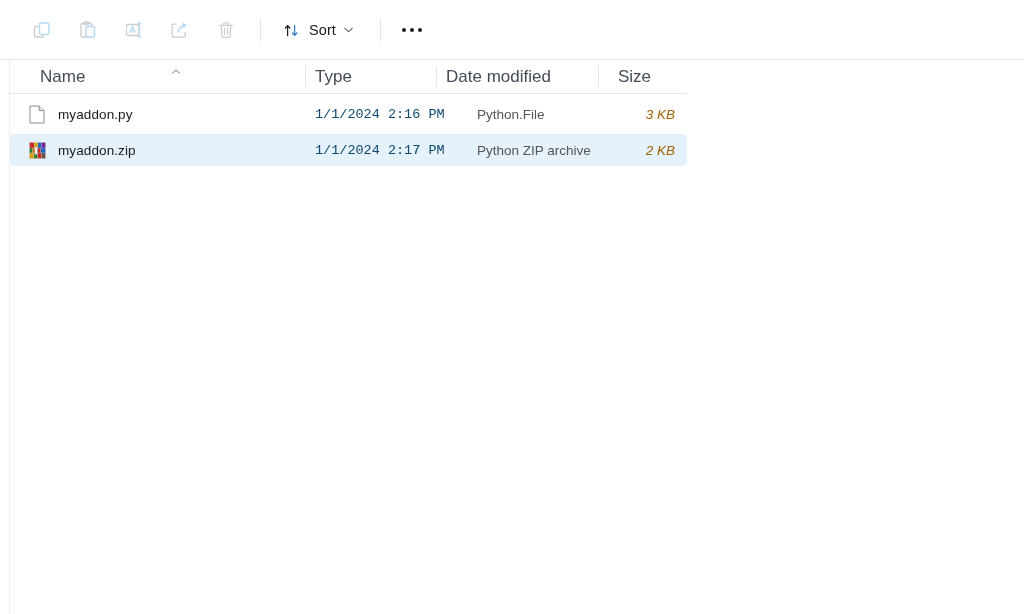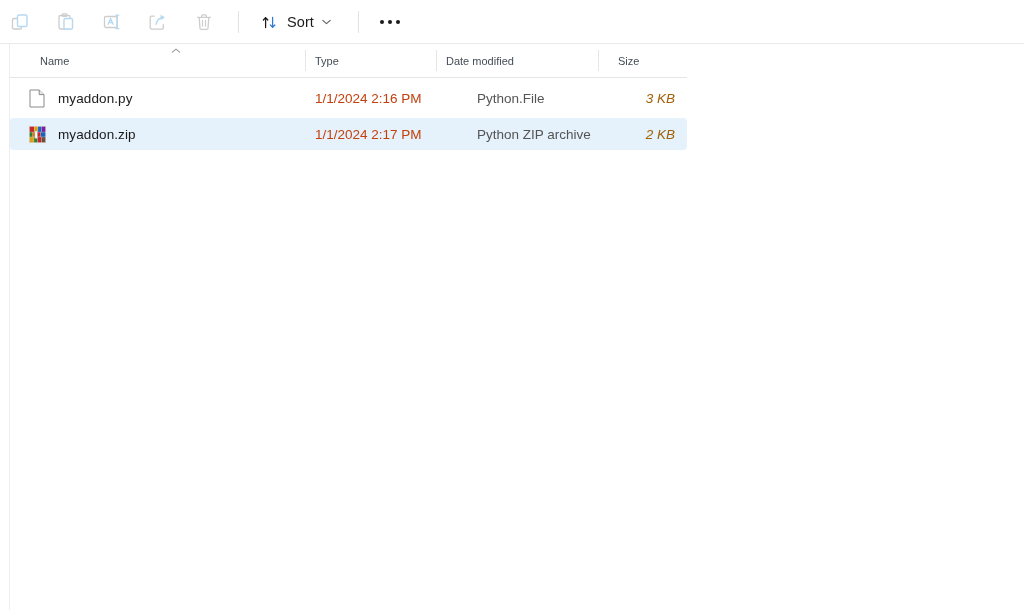--- a/index.html
+++ b/index.html
@@ -13,24 +13,24 @@
     height: 614px;
     overflow: hidden;
     font-family: "Liberation Sans", sans-serif;
     -webkit-font-smoothing: antialiased;
     color: #1b1b1b;
   }
 
   
   .command-bar {
     position: relative;
-    height: 44px;
-    display: flex;
-    align-items: center;
-    padding-left: 0;
+    height: 60px;
+    display: flex;
+    align-items: center;
+    padding-left: 22px;
     box-sizing: border-box;
     background: #ffffff;
   }
   .command-bar::after {
     content: "";
     position: absolute;
     left: 0; right: 0; bottom: 0;
     height: 1px;
     background: #eaeaea;
   }
@@ -128,21 +128,21 @@
     align-items: center;
     box-sizing: border-box;
     border-bottom: 1px solid #e6e6e6;
   }
   .col {
     position: relative;
     height: 100%;
     display: flex;
     align-items: center;
     box-sizing: border-box;
-    font-size: 11px;
+    font-size: 17px;
     color: #444c56;
     cursor: default;
   }
   .col.sep::before {
     content: "";
     position: absolute;
     left: 0;
     top: 6px;
     bottom: 6px;
     width: 1px;
@@ -180,21 +180,21 @@
     height: 100%;
     display: flex;
     align-items: center;
     box-sizing: border-box;
     font-size: 13.5px;
     color: #1b1b1b;
     overflow: hidden;
     white-space: nowrap;
   }
   .cell-name { width: 295px; padding-left: 18px; }
-  .cell-date { width: 162px; padding-left: 10px; color: #c2410c; }
+  .cell-date { width: 162px; padding-left: 10px; color: #0c4a6e; font-family: Liberation Mono, monospace; }
   .cell-type { width: 131px; padding-left: 10px; color: #555; }
   .cell-size { width: 89px;  padding-left: 10px; color: #a16207;
                justify-content: flex-end; padding-right: 12px; font-style: italic; }
 
   .file-icon {
     width: 18px;
     height: 20px;
     margin-right: 12px;
     flex: none;
     display: flex;

